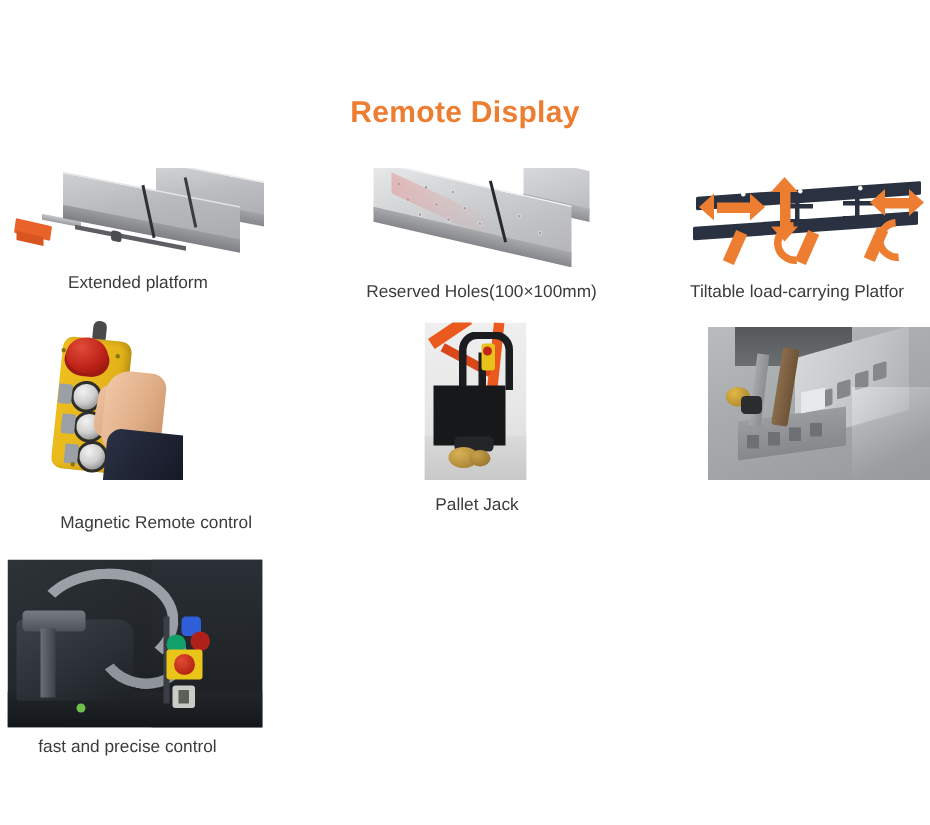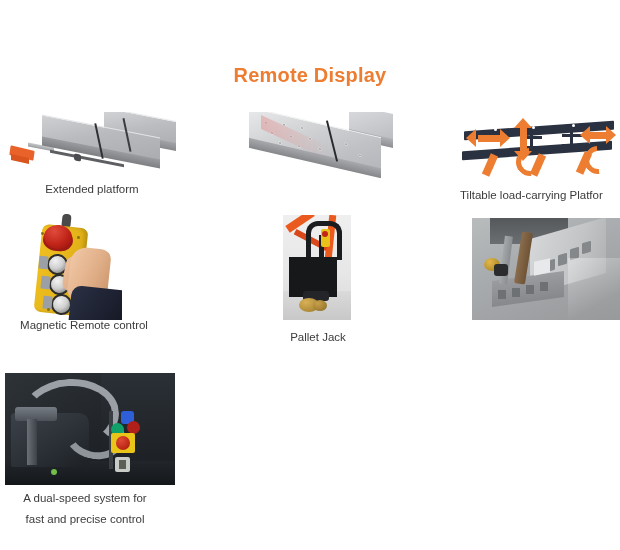--- a/index.html
+++ b/index.html
@@ -583,20 +583,21 @@
       <span class="hole" style="left:30px; top:27px;"></span>
       <span class="hole" style="left:49px; top:26px;"></span>
       <span class="hole" style="left:70px; top:24px;"></span>
       <span class="hole" style="left:96px; top:13px;"></span>
       <span class="hole" style="left:110px; top:21px;"></span>
       <div class="pinkcast"></div>
     </div>
     <div class="edge"></div>
     <div class="seam"></div>
   </div>
+  <div class="caption" style="left:232px; top:186px; width:178px;">Reserved Holes(100×100mm)</div>
 
   <div class="fig f3">
     <div class="beam beam-top"></div>
     <div class="beam beam-mid"></div>
 
     <div class="post" style="left:72px; top:20px; height:22px;"></div>
     <div class="plate" style="left:64px; top:24px; width:20px;"></div>
     <div class="plate" style="left:64px; top:34px; width:20px;"></div>
     <div class="post" style="left:112px; top:18px; height:22px;"></div>
     <div class="plate" style="left:104px; top:22px; width:20px;"></div>
@@ -640,21 +641,21 @@
     <div class="lbl" style="left:29px; top:84px;"></div>
     <div class="lbl" style="left:54px; top:46px;"></div>
     <div class="lbl" style="left:56px; top:66px;"></div>
     <div class="screw" style="left:27px; top:20px;"></div>
     <div class="screw" style="left:63px; top:24px;"></div>
     <div class="screw" style="left:33px; top:96px;"></div>
     <div class="thumb"></div>
     <div class="hand"></div>
     <div class="sleeve"></div>
   </div>
-  <div class="caption" style="left:0px; top:316px; width:168px;">Magnetic Remote control</div>
+  <div class="caption" style="left:0px; top:340px; width:168px;text-align:right;">Magnetic Remote control</div>
 
   <div class="fig f5">
     <div class="bg"></div>
     <div class="orangeA"></div>
     <div class="orangeB"></div>
     <div class="orangeC"></div>
     <div class="floor"></div>
     <div class="handle"></div>
     <div class="shaft"></div>
     <div class="ctrl"></div>
@@ -701,17 +702,16 @@
     <div class="lamp" style="left:106px; top:50px; background:#11A06A; border-radius:50%;"></div>
     <div class="lamp" style="left:122px; top:48px; background:#B0201A; border-radius:50%;"></div>
     <div class="estopbox"></div>
     <div class="estopknob"></div>
     <div class="smallbox">
         <i></i>
       </div>
     <div class="greendot"></div>
   </div>
   <div class="caption" style="left:0px; top:488px; width:170px; line-height:21px;">
-    <div>A dual-speed system for</div>
     <div>fast and precise control</div>
   </div>
 
 </div>
 
 </body></html>

